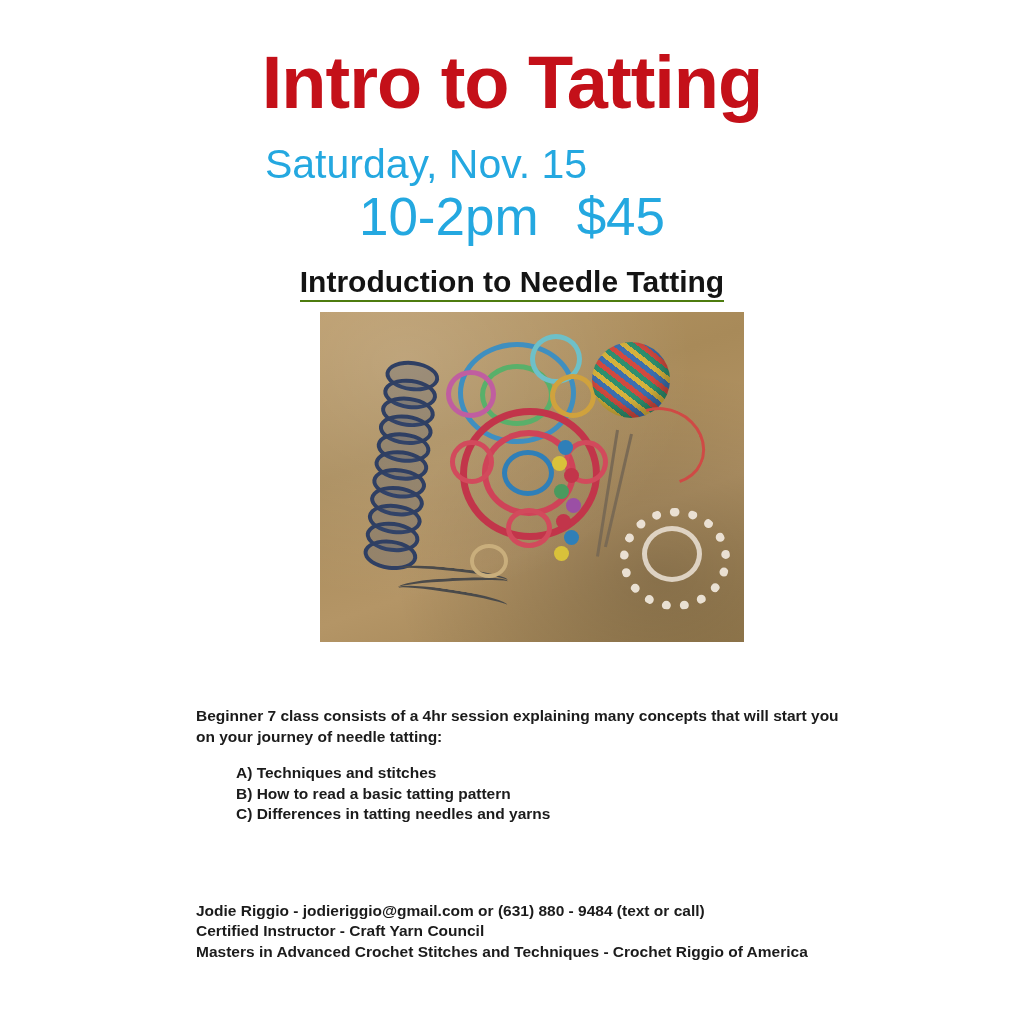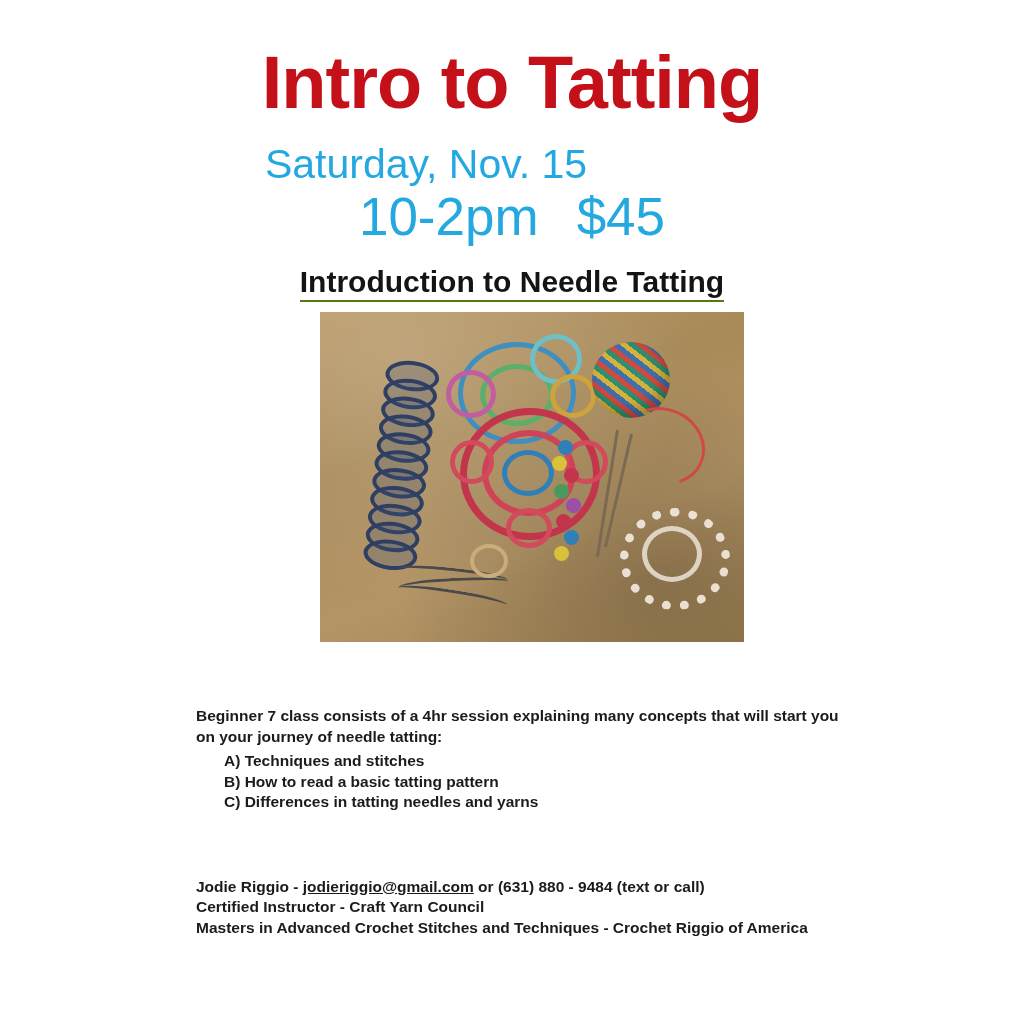--- a/index.html
+++ b/index.html
@@ -233,29 +233,28 @@
     left: 196px;
     top: 706px;
     width: 660px;
     font-size: 15.5px;
     line-height: 20.5px;
     color: #1b1b1b;
     font-weight: 600;
   }
   .body-copy p { margin: 0; }
   .body-copy .list {
-    margin: 4px;
+    margin: 16px;
     padding: 0 0 0 24px;
     list-style: none;
   }
   .para-gap { height: 34px; }
   .para-gap-sm { height: 26px; }
   .body-copy a, .body-copy .link {
     color: #1b1b1b;
-    text-decoration: underline;
   }
 </style>
 </head>
 <body>
 
 <div class="flyer">
 
   <div class="title">Intro to Tatting</div>
 
   <div class="subtitle-1">Saturday, Nov. 15</div>

